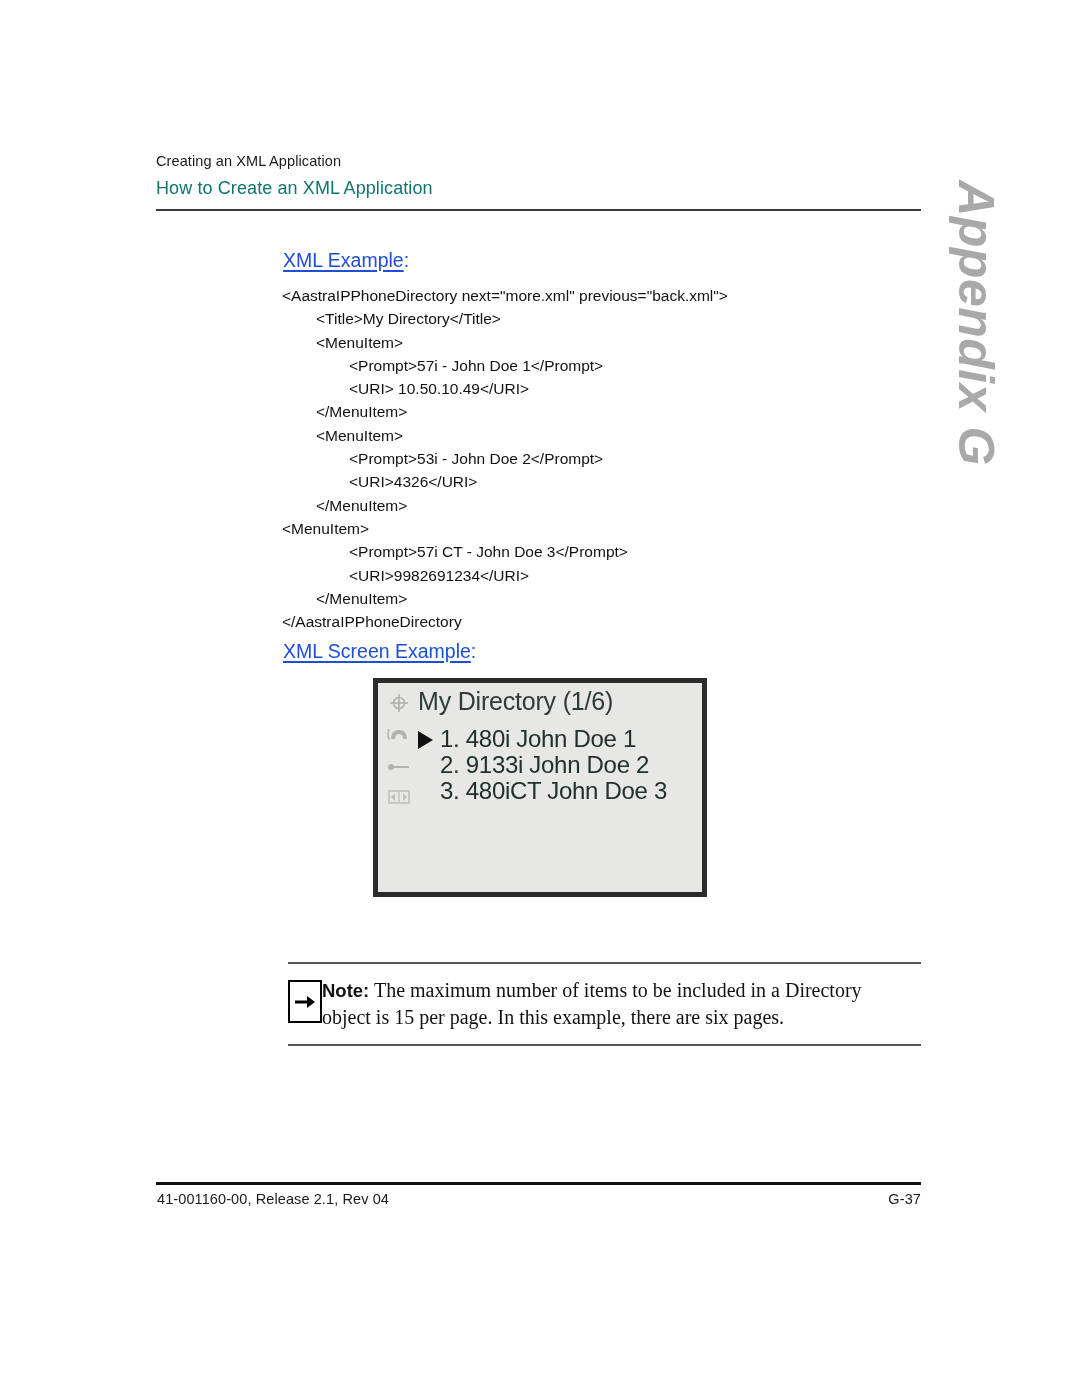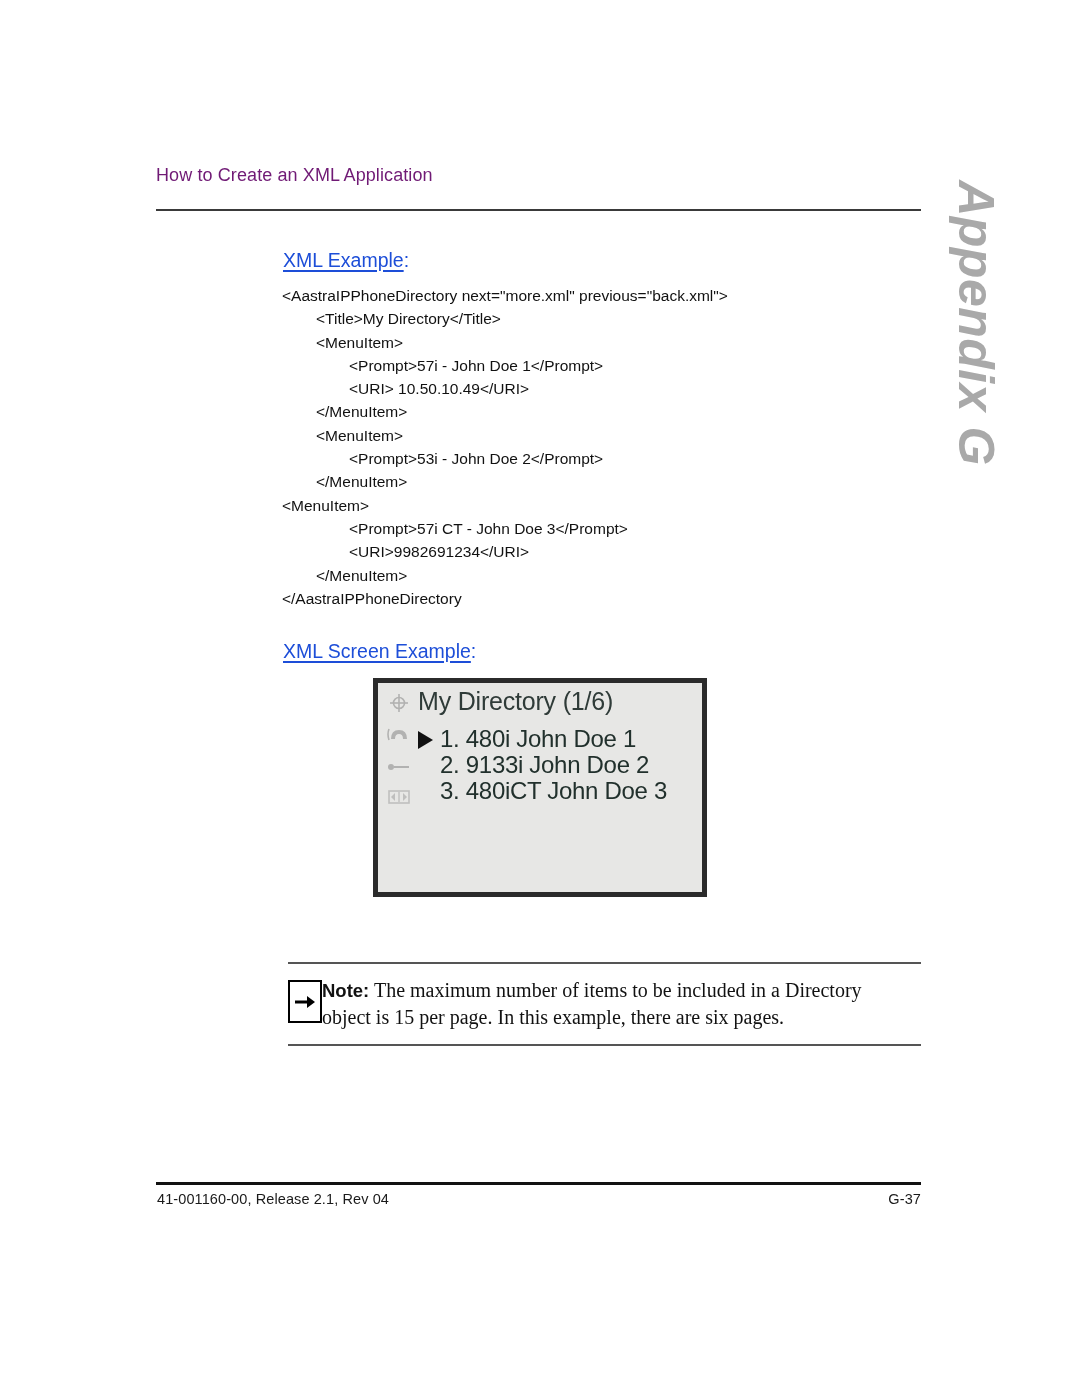--- a/index.html
+++ b/index.html
@@ -30,22 +30,22 @@
   }
   #header-eyebrow {
     font-size: 14.5px;
     line-height: 19px;
     color: #1a1a1a;
     letter-spacing: 0.1px;
   }
   #header-title {
     font-size: 18px;
     line-height: 24px;
-    color: #701a75;
-    margin-top: 11px;
+    color: #0f766e;
+    margin-top: 5px;
     letter-spacing: 0.1px;
   }
   #header-rule {
     position: absolute;
     left: 156px;
     top: 209px;
     width: 765px;
     height: 2px;
     background: #3a3a3a;
   }
@@ -300,37 +300,39 @@
     color: #1a1a1a;
     letter-spacing: 0.1px;
   }
 </style>
 </head>
 <body>
 
 <div class="page">
 
   <div id="header-block">
+    <div id="header-eyebrow">Creating an XML Application</div>
     <div id="header-title">How to Create an XML Application</div>
   </div>
   <div id="header-rule"></div>
 
   <div id="appendix-tab">Appendix G</div>
 
   <div class="section-heading" id="xml-example-heading"><span class="u">XML Example</span><span>:</span></div>
 
   <div id="xml-listing">
       <div class="xml-line ind-0">&lt;AastraIPPhoneDirectory next="more.xml" previous="back.xml"&gt;</div>
       <div class="xml-line ind-1">&lt;Title&gt;My Directory&lt;/Title&gt;</div>
       <div class="xml-line ind-1">&lt;MenuItem&gt;</div>
       <div class="xml-line ind-2">&lt;Prompt&gt;57i - John Doe 1&lt;/Prompt&gt;</div>
       <div class="xml-line ind-2">&lt;URI&gt; 10.50.10.49&lt;/URI&gt;</div>
       <div class="xml-line ind-1">&lt;/MenuItem&gt;</div>
       <div class="xml-line ind-1">&lt;MenuItem&gt;</div>
       <div class="xml-line ind-2">&lt;Prompt&gt;53i - John Doe 2&lt;/Prompt&gt;</div>
+      <div class="xml-line ind-2">&lt;URI&gt;4326&lt;/URI&gt;</div>
       <div class="xml-line ind-1">&lt;/MenuItem&gt;</div>
       <div class="xml-line ind-0">&lt;MenuItem&gt;</div>
       <div class="xml-line ind-2">&lt;Prompt&gt;57i CT - John Doe 3&lt;/Prompt&gt;</div>
       <div class="xml-line ind-2">&lt;URI&gt;9982691234&lt;/URI&gt;</div>
       <div class="xml-line ind-1">&lt;/MenuItem&gt;</div>
       <div class="xml-line ind-0">&lt;/AastraIPPhoneDirectory</div>
     </div>
 
   <div class="section-heading" id="xml-screen-heading"><span class="u">XML Screen Example</span><span>:</span></div>
 

